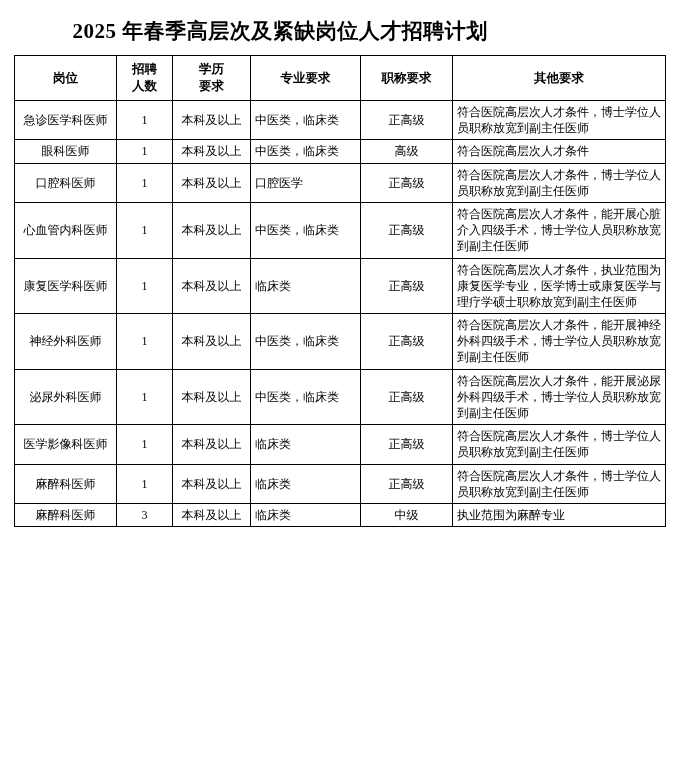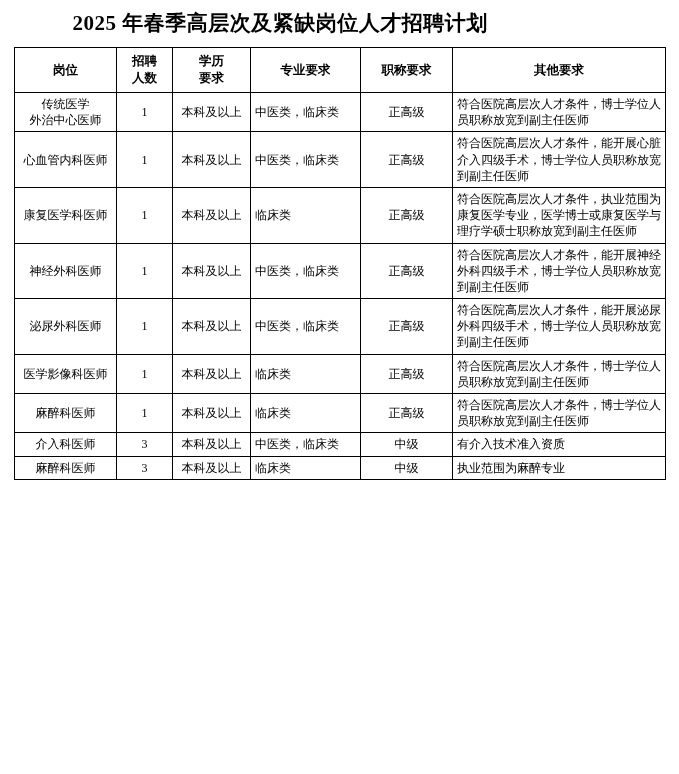--- a/index.html
+++ b/index.html
@@ -8,21 +8,21 @@
     background: #ffffff;
   }
   body {
     width: 679px;
     font-family: "Liberation Serif", "DejaVu Serif", serif;
     color: #000000;
   }
   .page {
     width: 560px;
     box-sizing: border-box;
-    padding: 6px 14px 10px 14px;
+    padding: 14px 14px 10px 14px;
   }
   .doc-title {
     text-align: center;
     font-family: "Liberation Serif", "DejaVu Serif", serif;
     font-size: 21px;
     font-weight: bold;
     letter-spacing: 0.5px;
     margin: 4px 0 10px 0;
     line-height: 1.3;
   }
@@ -85,25 +85,40 @@
 人数</th>
         <th class="nowrap-lines">学历
 要求</th>
         <th class="nowrap-lines">专业要求</th>
         <th class="nowrap-lines">职称要求</th>
         <th class="nowrap-lines">其他要求</th>
       </tr>
     </thead>
     <tbody>
         <tr>
-          <td class="pos nowrap-lines">传统医学
-外治中心医师</td>
+          <td class="pos nowrap-lines">急诊医学科医师</td>
           <td class="num">1</td>
           <td class="edu">本科及以上</td>
           <td class="major">中医类，临床类</td>
+          <td class="title">正高级</td>
+          <td class="other">符合医院高层次人才条件，博士学位人员职称放宽到副主任医师</td>
+        </tr>
+        <tr>
+          <td class="pos nowrap-lines">眼科医师</td>
+          <td class="num">1</td>
+          <td class="edu">本科及以上</td>
+          <td class="major">中医类，临床类</td>
+          <td class="title">高级</td>
+          <td class="other">符合医院高层次人才条件</td>
+        </tr>
+        <tr>
+          <td class="pos nowrap-lines">口腔科医师</td>
+          <td class="num">1</td>
+          <td class="edu">本科及以上</td>
+          <td class="major">口腔医学</td>
           <td class="title">正高级</td>
           <td class="other">符合医院高层次人才条件，博士学位人员职称放宽到副主任医师</td>
         </tr>
         <tr>
           <td class="pos nowrap-lines">心血管内科医师</td>
           <td class="num">1</td>
           <td class="edu">本科及以上</td>
           <td class="major">中医类，临床类</td>
           <td class="title">正高级</td>
           <td class="other">符合医院高层次人才条件，能开展心脏介入四级手术，博士学位人员职称放宽到副主任医师</td>
@@ -142,28 +157,20 @@
         </tr>
         <tr>
           <td class="pos nowrap-lines">麻醉科医师</td>
           <td class="num">1</td>
           <td class="edu">本科及以上</td>
           <td class="major">临床类</td>
           <td class="title">正高级</td>
           <td class="other">符合医院高层次人才条件，博士学位人员职称放宽到副主任医师</td>
         </tr>
         <tr>
-          <td class="pos nowrap-lines">介入科医师</td>
-          <td class="num">3</td>
-          <td class="edu">本科及以上</td>
-          <td class="major">中医类，临床类</td>
-          <td class="title">中级</td>
-          <td class="other">有介入技术准入资质</td>
-        </tr>
-        <tr>
           <td class="pos nowrap-lines">麻醉科医师</td>
           <td class="num">3</td>
           <td class="edu">本科及以上</td>
           <td class="major">临床类</td>
           <td class="title">中级</td>
           <td class="other">执业范围为麻醉专业</td>
         </tr>
       </tbody>
   </table>
 

